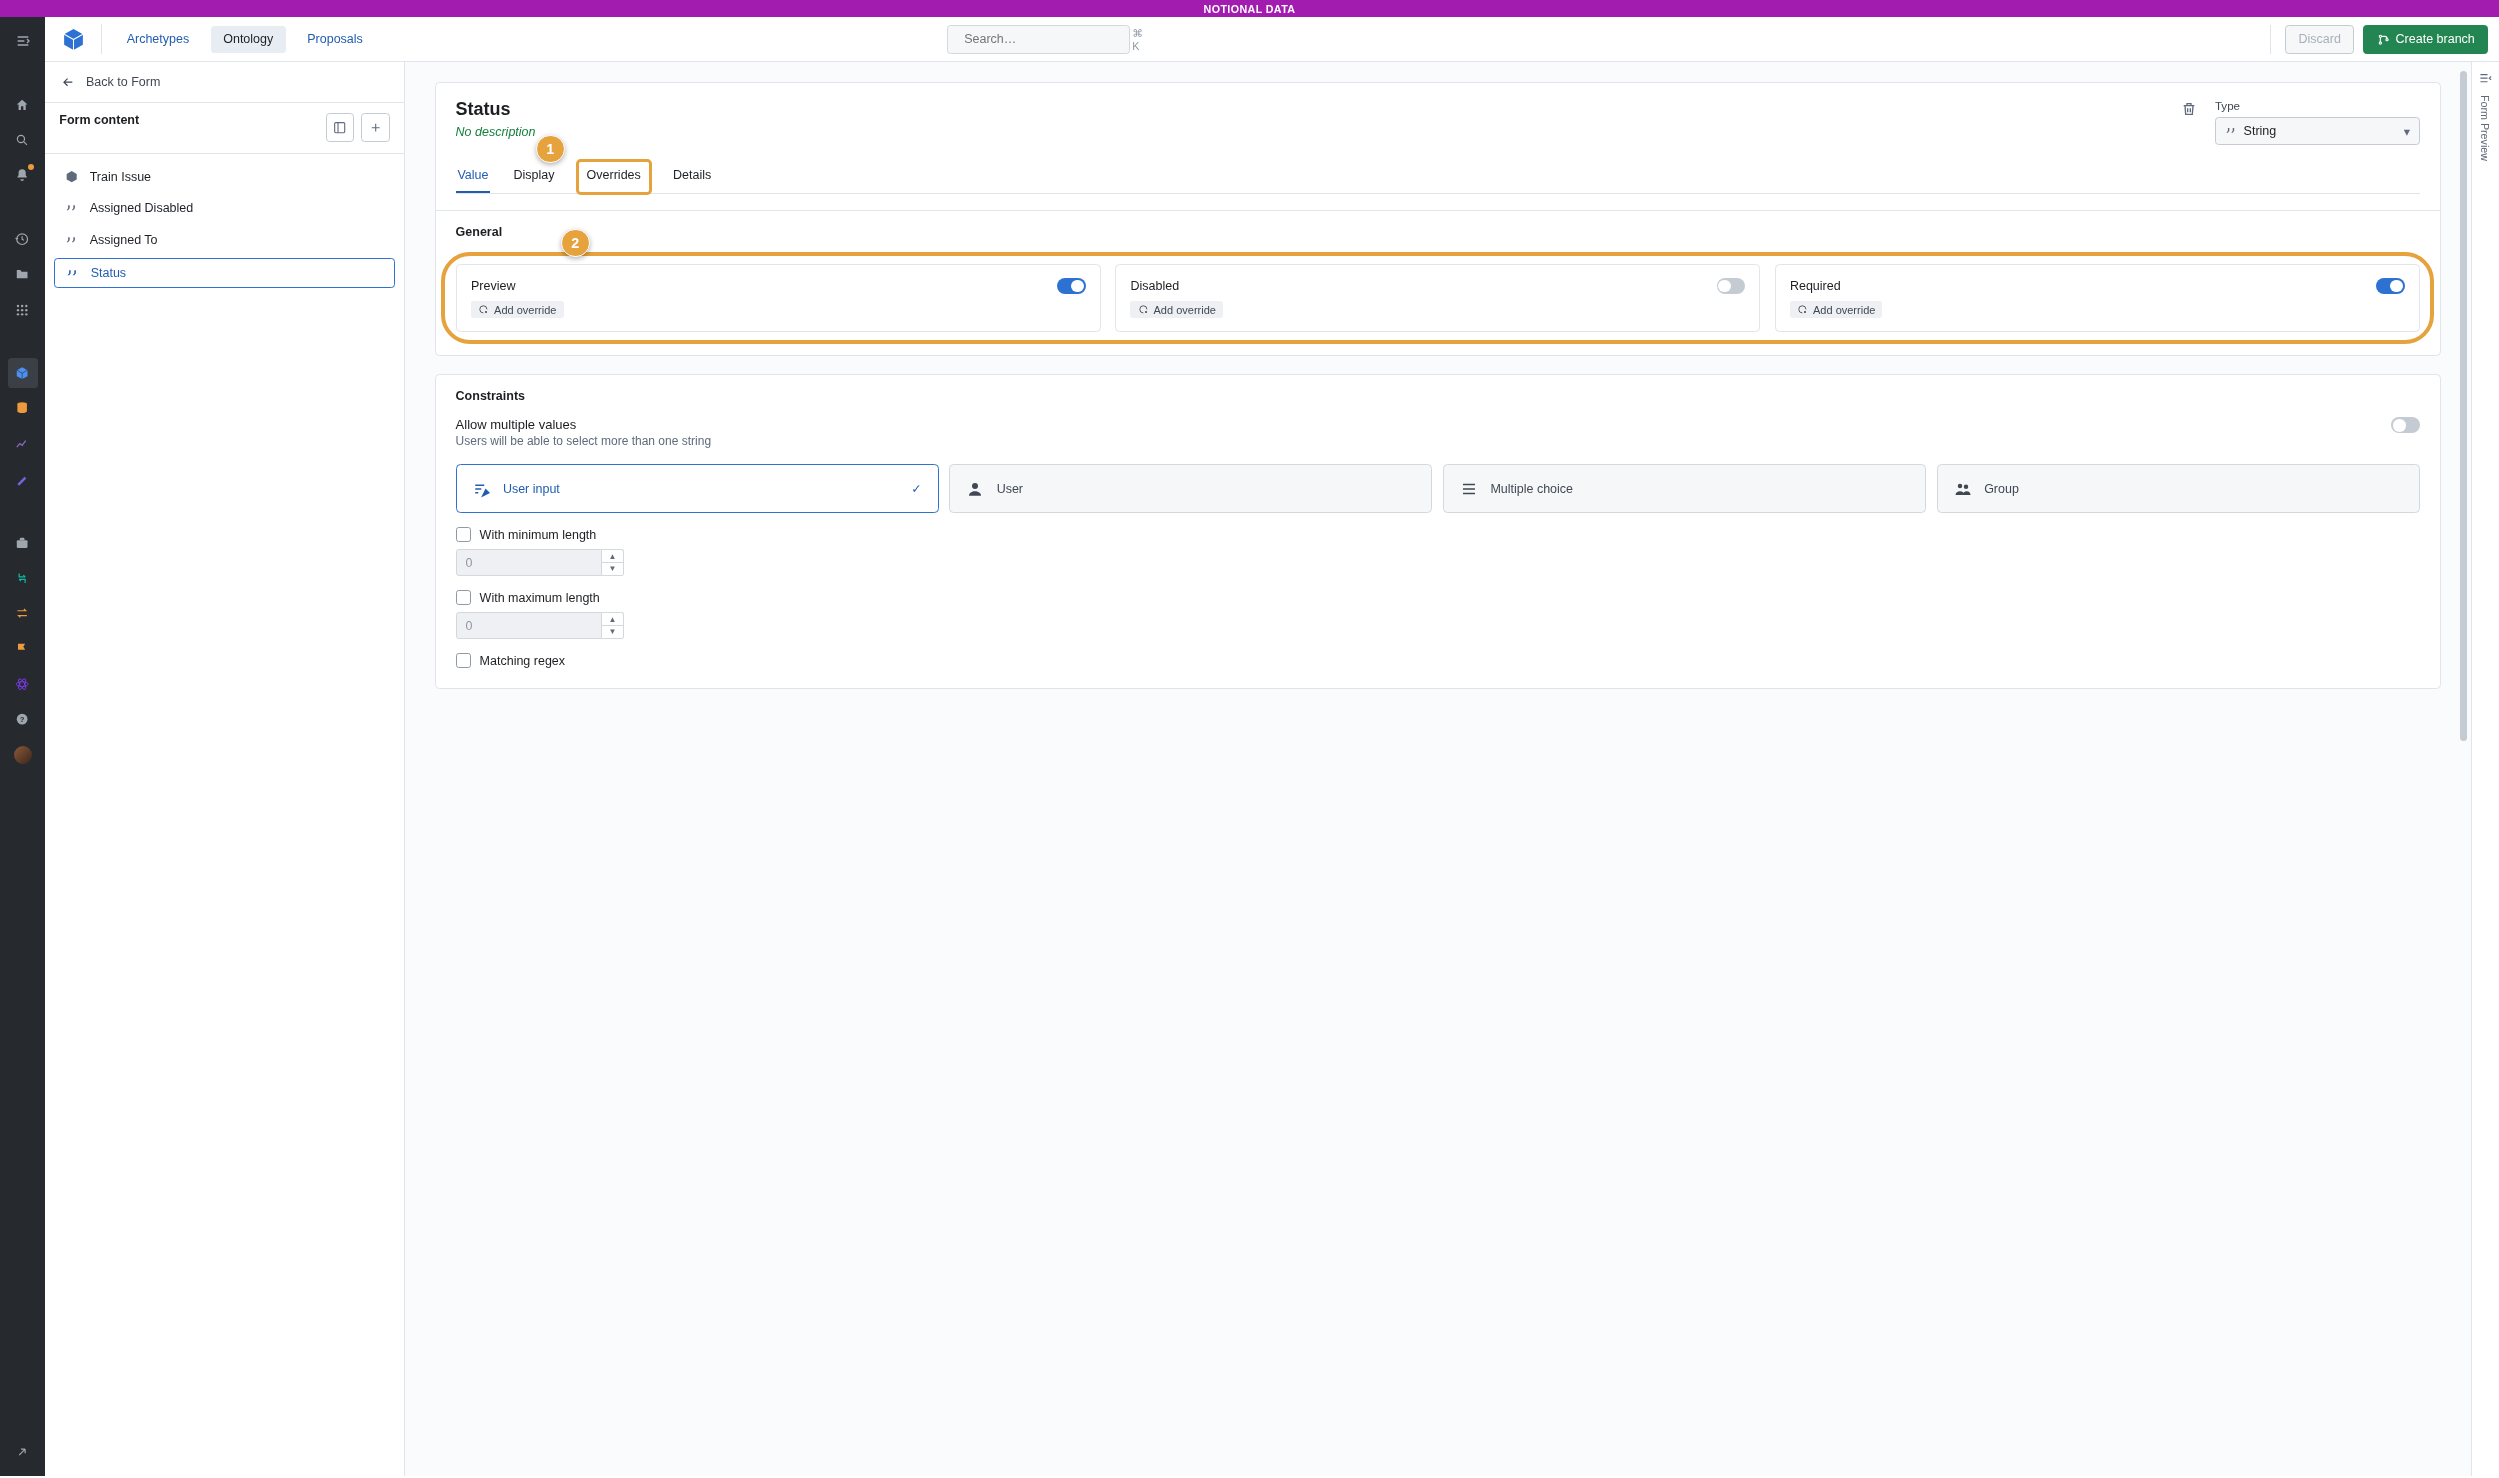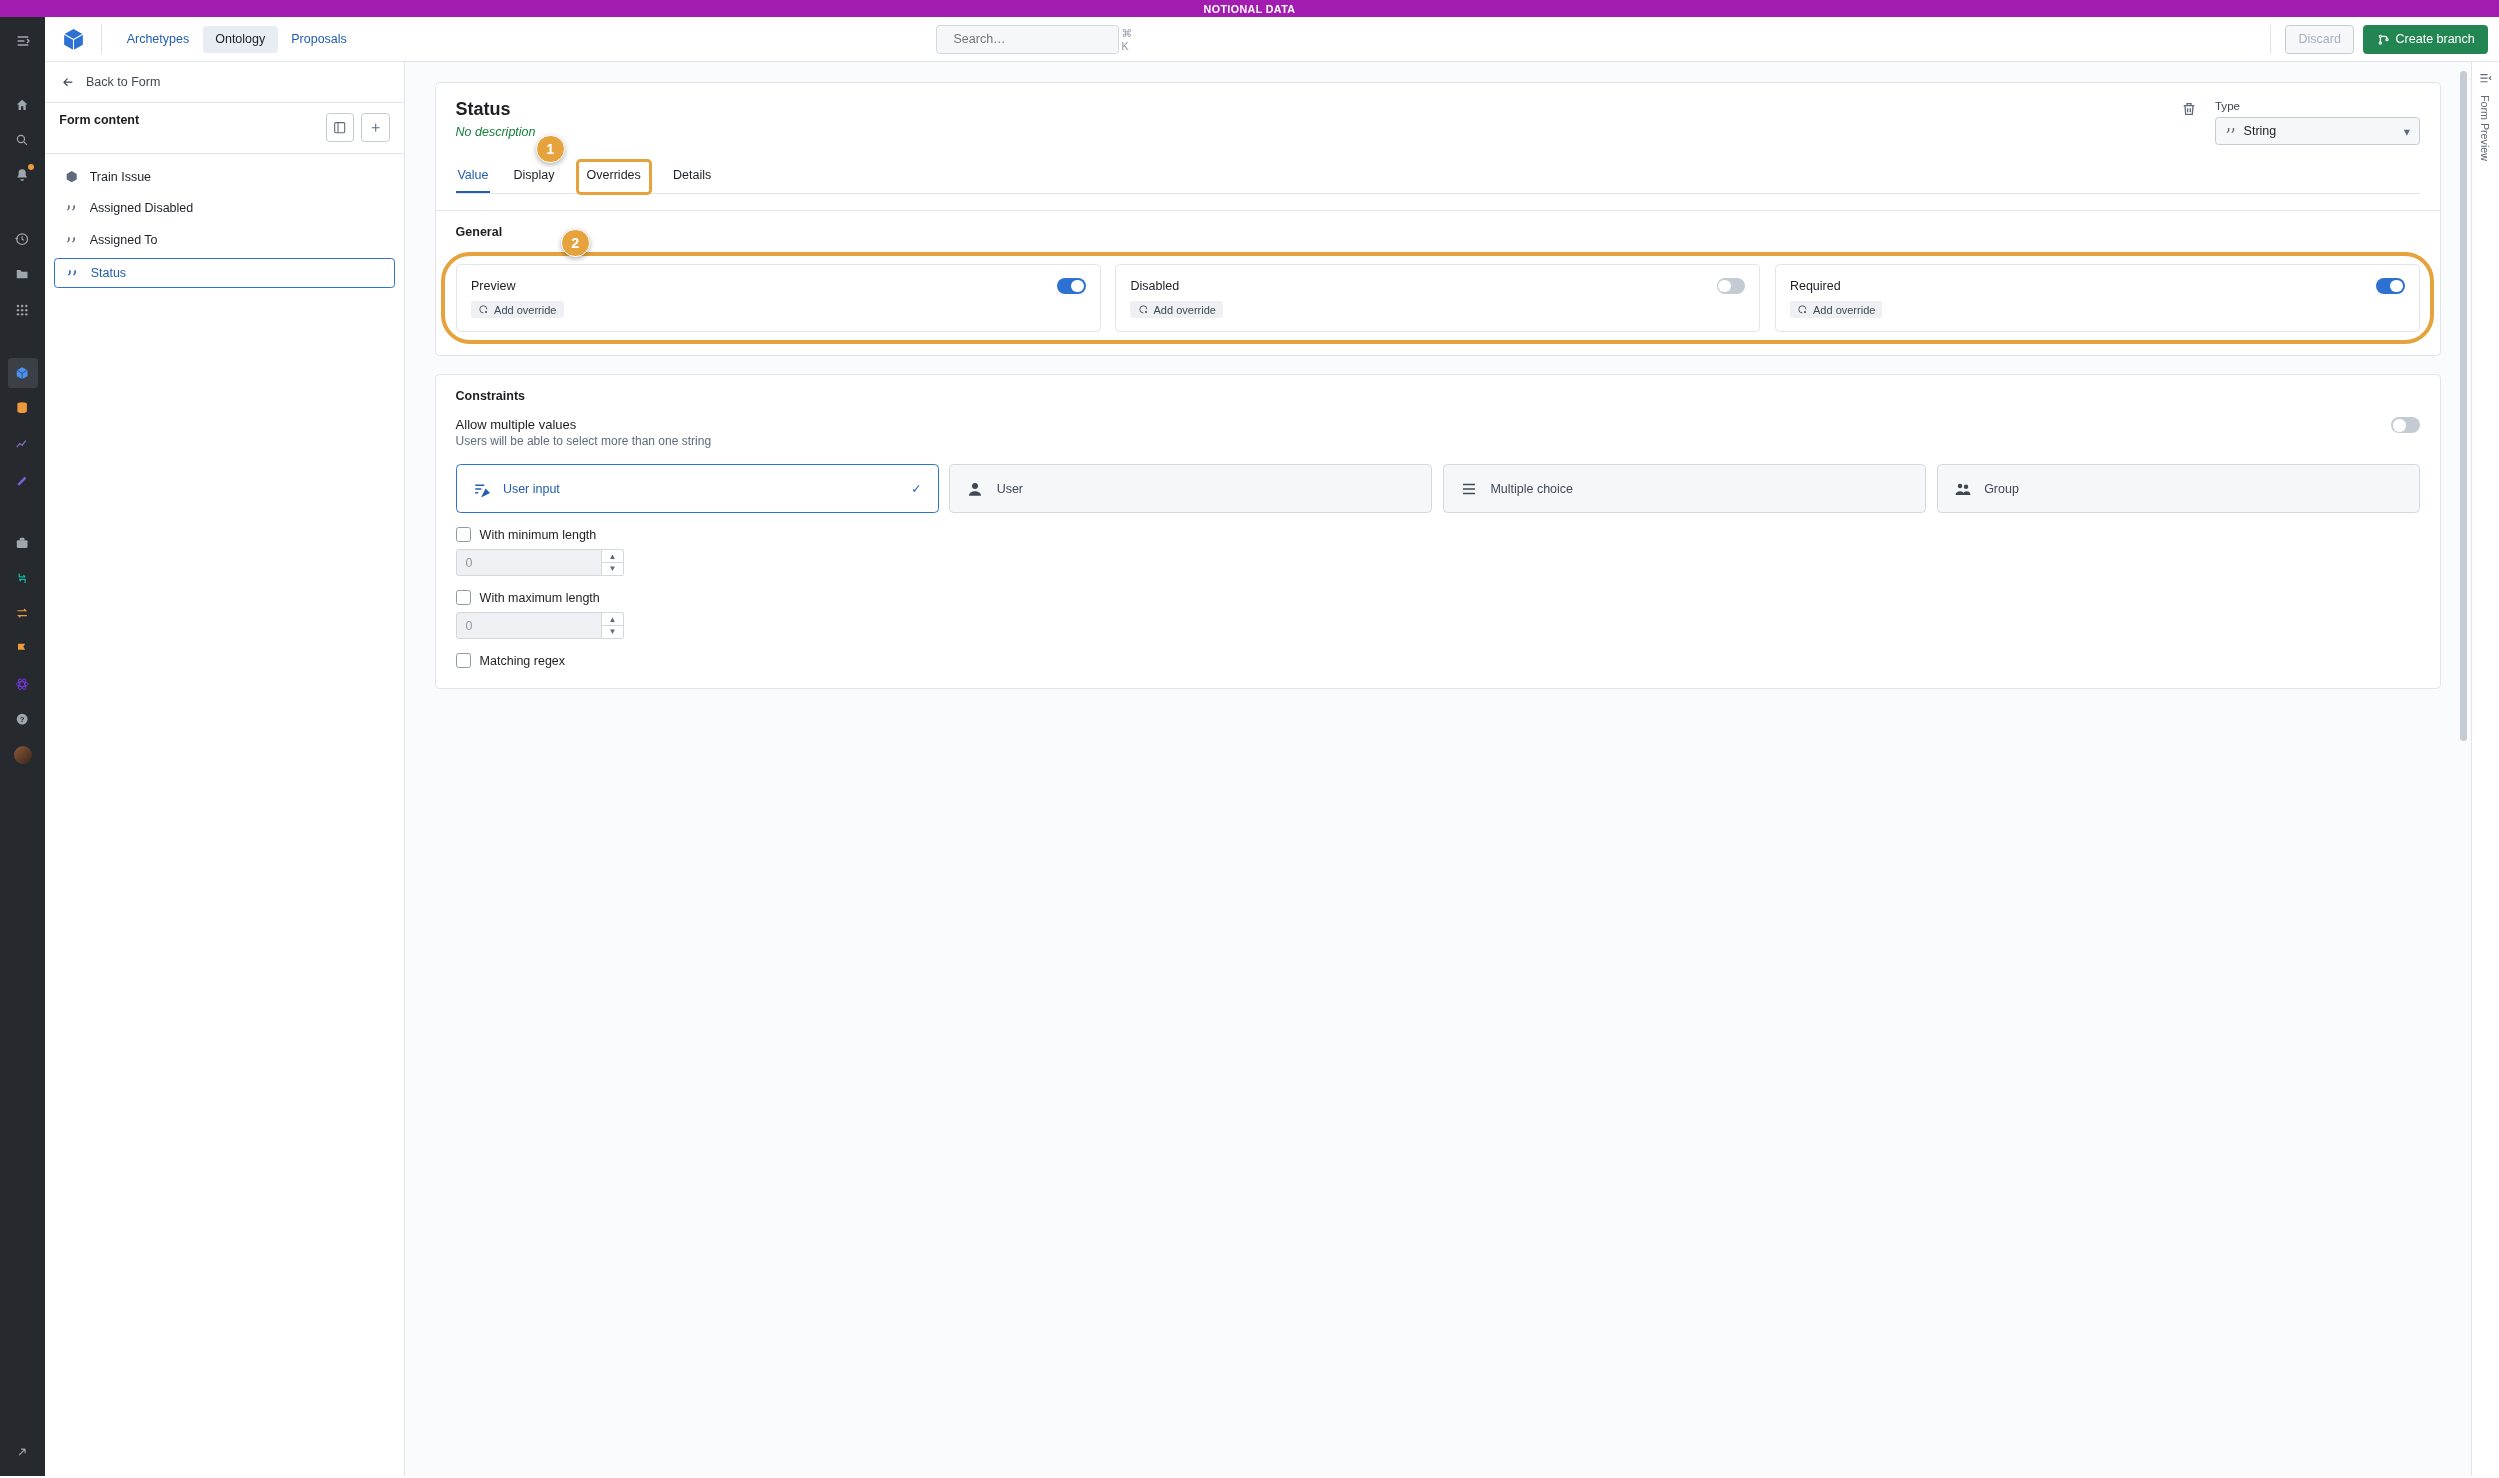--- a/index.html
+++ b/index.html
@@ -56,21 +56,21 @@
   display: flex;
   align-items: center;
   padding: 0 10.7px;
   gap: 9px;
 }
 .logo-box {
   width:36px; height:36px;
   display:flex;align-items:center;justify-content:center;
   color:#2d72d2;
 }
-.top-tabs { display:flex; gap:1px; margin-left:3.6px; }
+.top-tabs { display:flex; gap:9px; margin-left:3.6px; }
 .top-tab {
   padding: 6.2px 12.5px;
   color: #215db0;
   border-radius: 3.6px;
   cursor:pointer;
 }
 .top-tab.active { background:#e8edf3; color:#1c2127; }
 .search-wrap { margin-left:auto; margin-right:auto;}
 .search {
   width: 183px;

